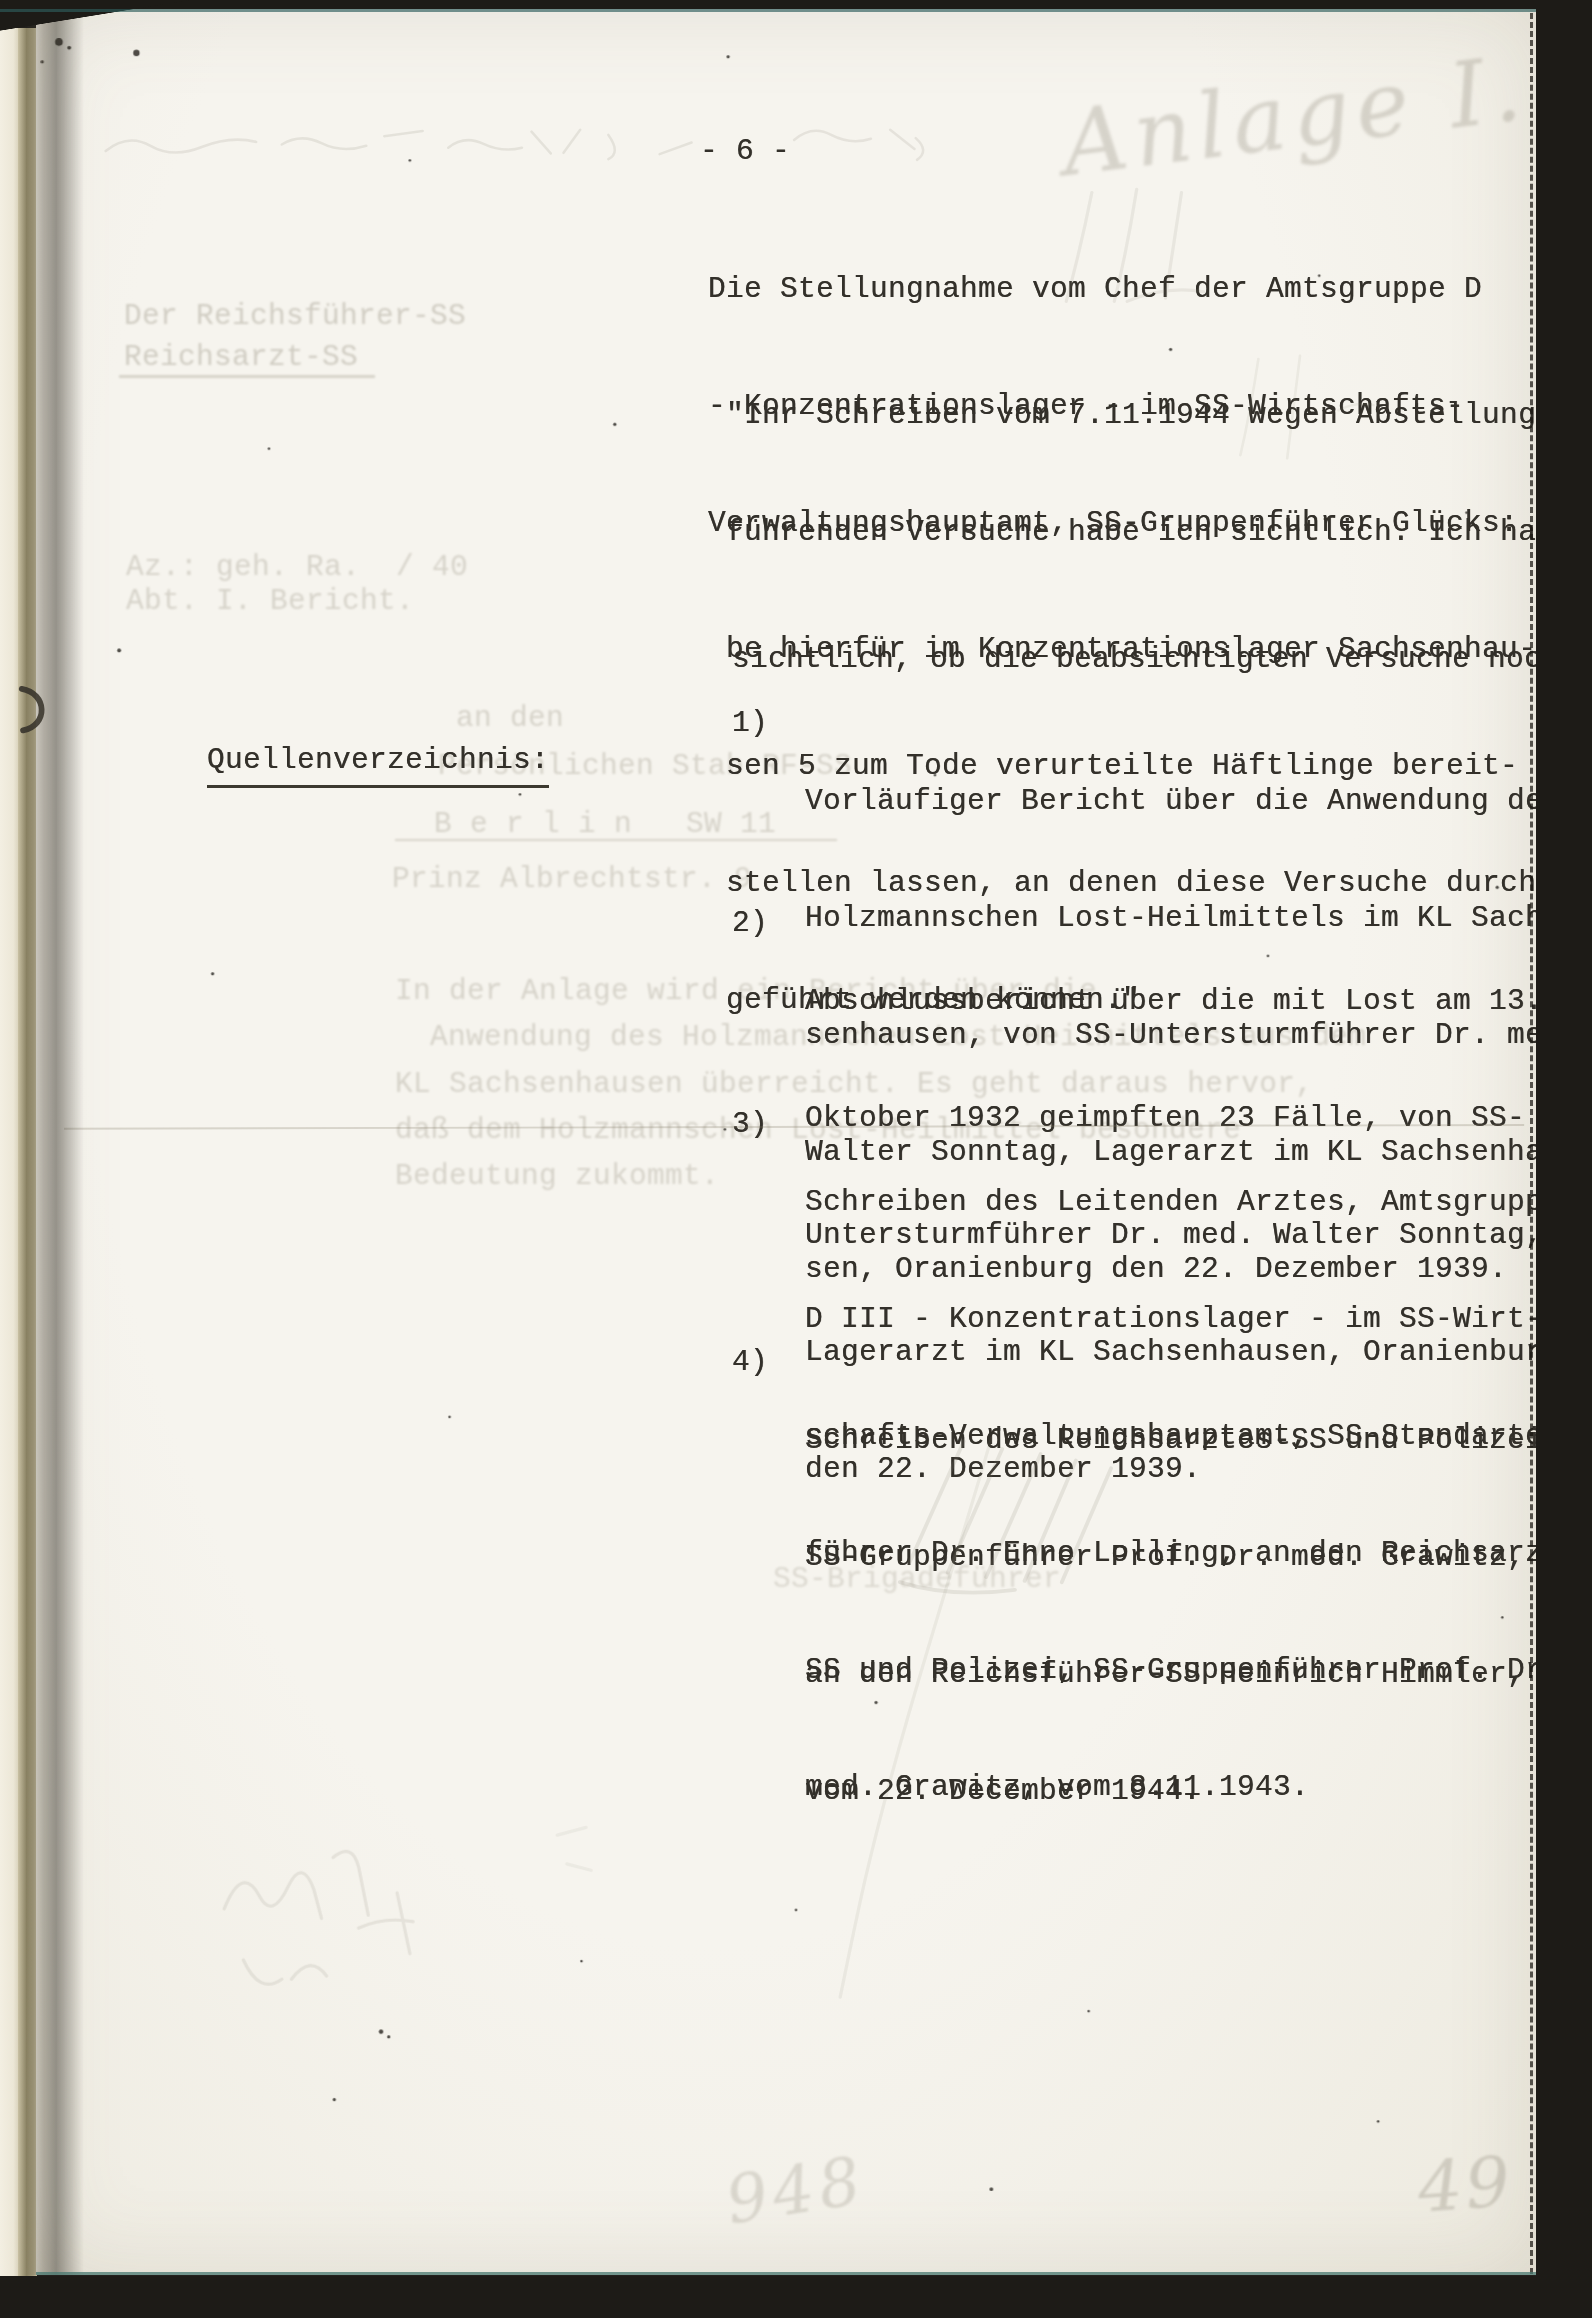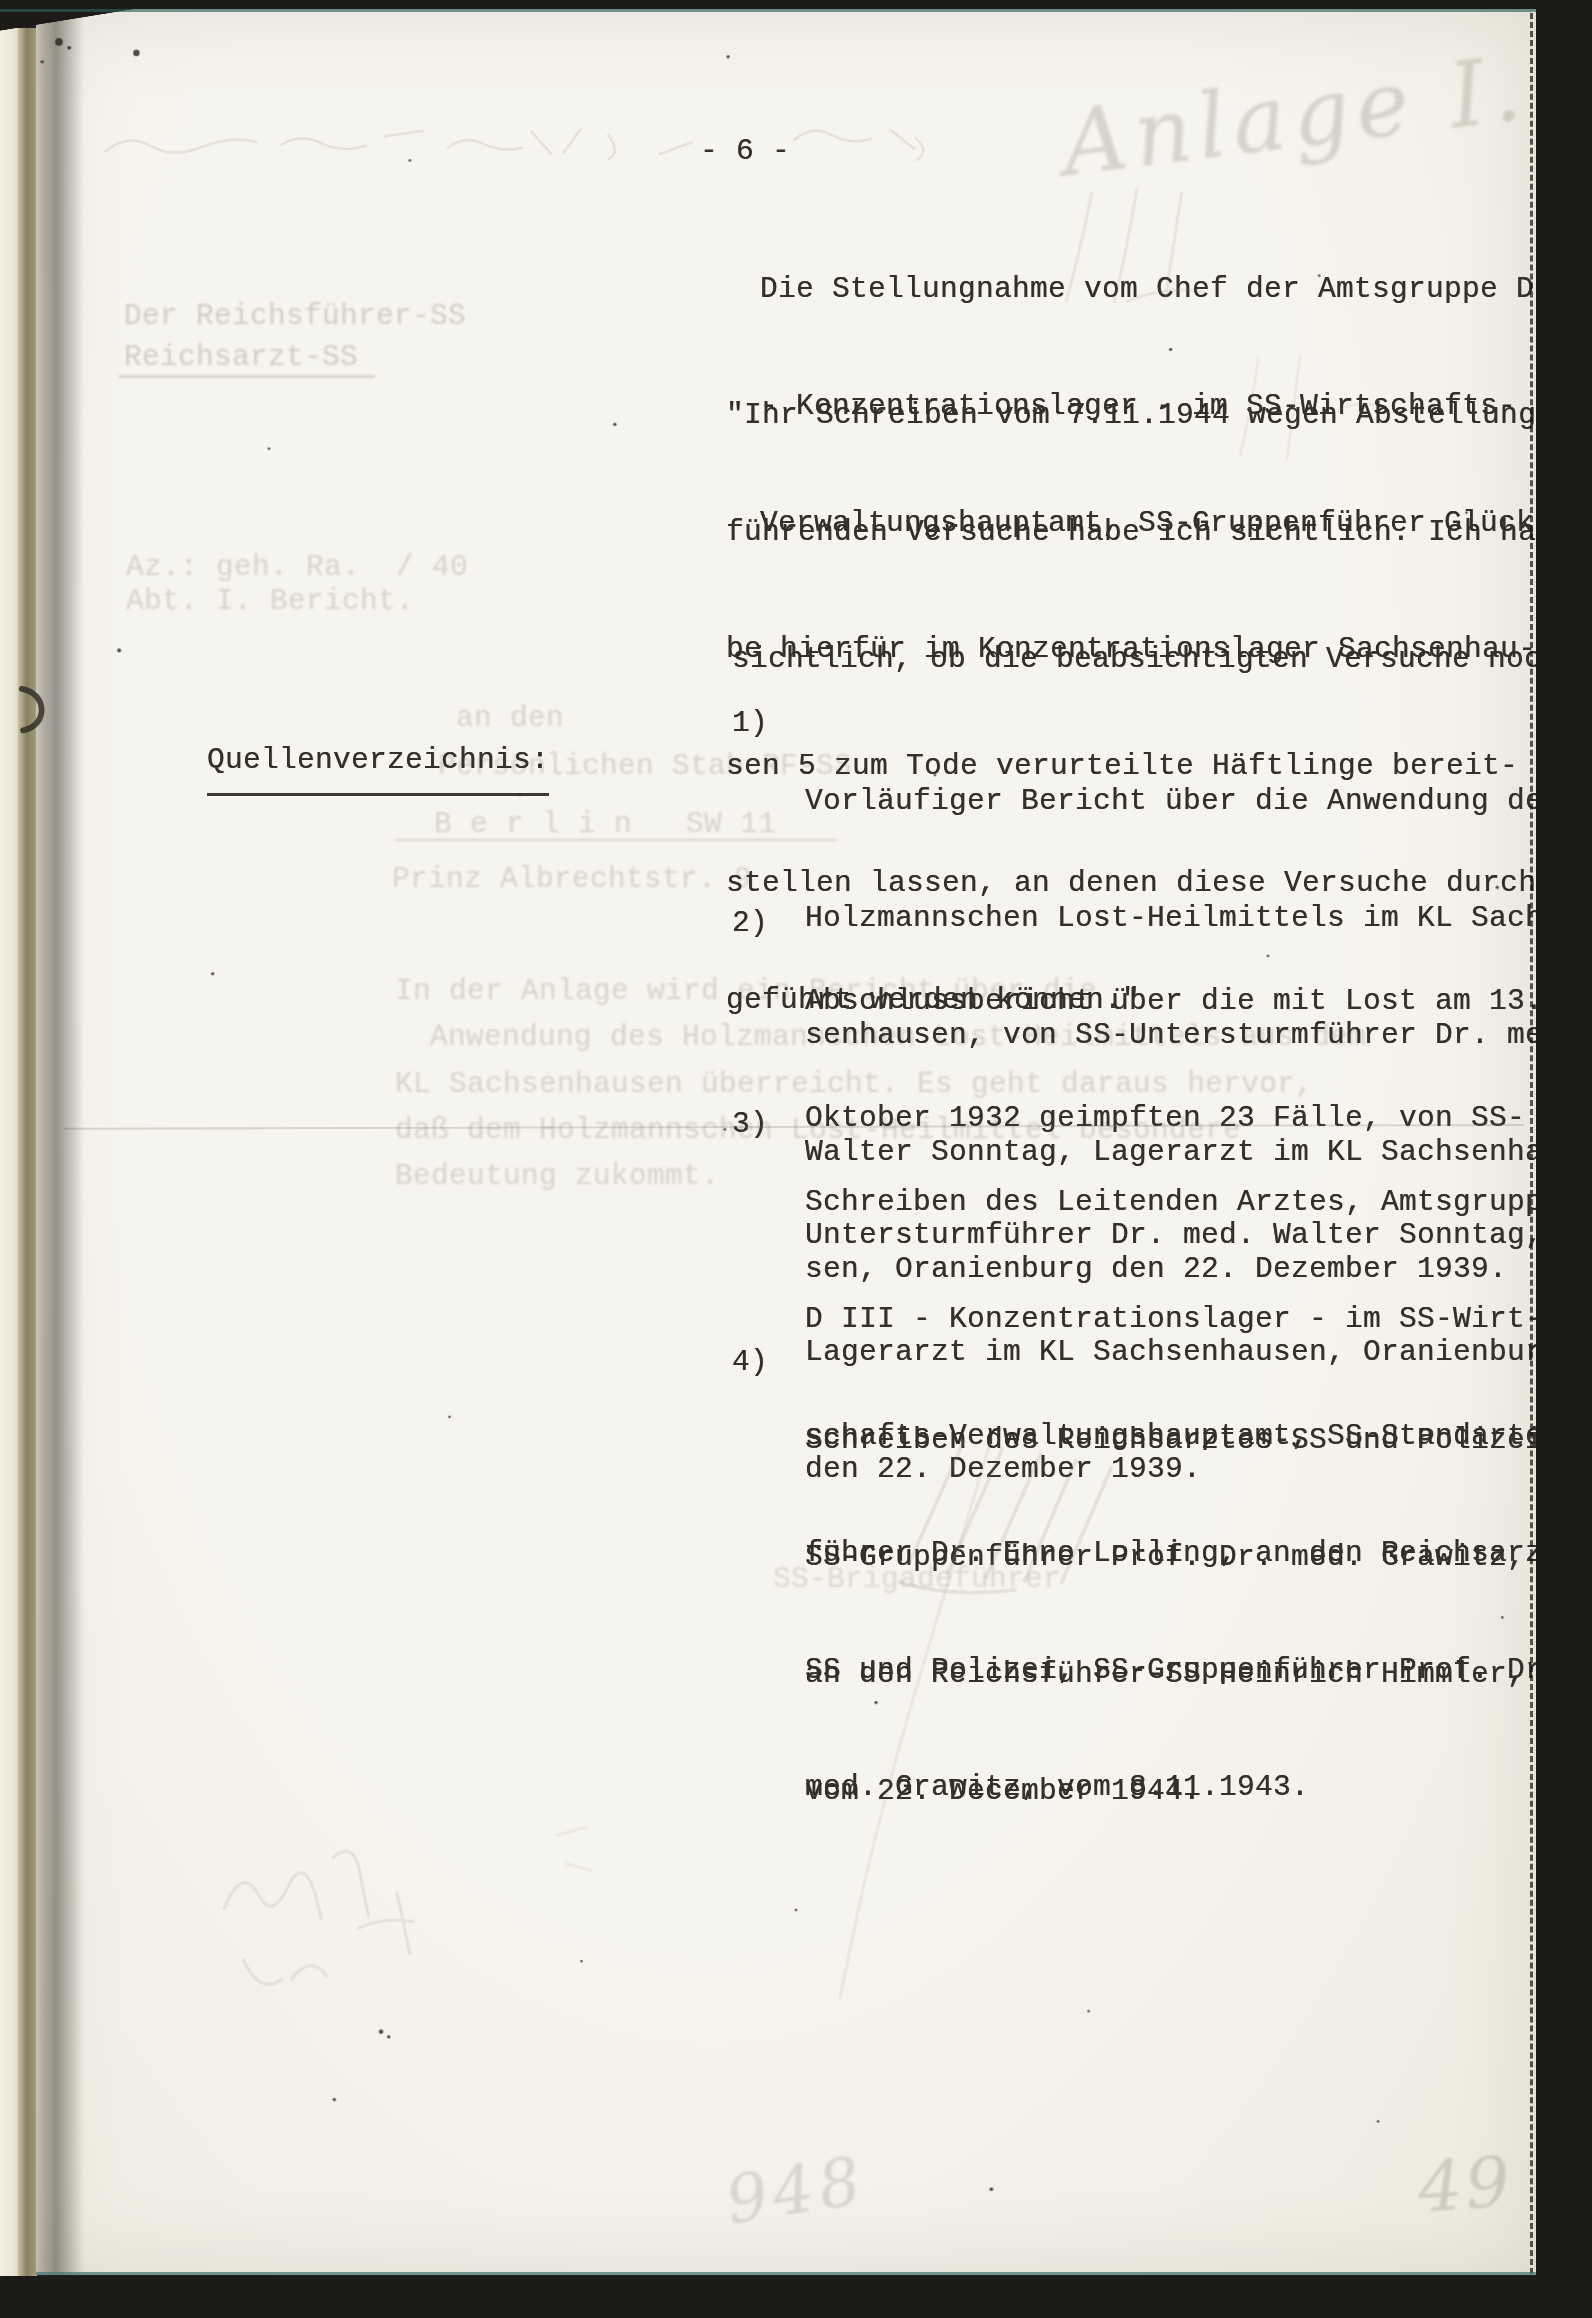--- a/index.html
+++ b/index.html
@@ -40,21 +40,21 @@
   .teal-bottom{position:absolute;left:36px;top:2272px;width:1500px;height:3.2px;background:#4a7a72;opacity:.75;filter:blur(0.6px);z-index:5;}
   .perforation{position:absolute;left:1530px;top:13px;height:2261px;width:0;
     border-left:3.8px dashed rgba(26,23,18,.72);z-index:4;}
 
   
   .typed{
     position:absolute;color:#33302a;font-size:29.5px;line-height:39px;letter-spacing:0.3px;
     white-space:pre;z-index:2;
     text-shadow:0 0 0.6px rgba(51,48,42,.7),0.4px 0.4px 0.4px rgba(51,48,42,.32);
   }
-  .src-label{border-bottom:3.2px solid #3c392f;padding-bottom:16px;}
+  .src-label{border-bottom:3.2px solid #3c392f;padding-bottom:8px;}
   .item{display:flex;}
   .item .num{width:73px;flex:0 0 73px;}
 
   
   .ghost{
     position:absolute;color:#aaa597;font-size:29.5px;line-height:39px;letter-spacing:0.3px;
     white-space:pre;z-index:1;opacity:.42;filter:blur(1.2px);
   }
   .ghost.strong{opacity:.5;}
   .gline{position:absolute;background:#b1ac9e;opacity:.45;filter:blur(1px);z-index:1;}
@@ -102,21 +102,21 @@
     <div class="ghost" style="left:359px;top:1148px;">Bedeutung zukommt.</div>
 
     <div class="ghost" style="left:737px;top:1551px;opacity:.35;">SS-Brigadeführer</div>
 
     <div class="hand anlage">Anlage I.</div>
     <div class="hand n948">948</div>
     <div class="hand n49">49</div>
 
     <div class="typed" style="left:664px;top:123px;">- 6 -</div>
 
-    <div class="typed" style="left:724px;top:183px;">
+    <div class="typed" style="left:672px;top:183px;">
       <div>Die Stellungnahme vom Chef der Amtsgruppe D</div>
       <div>- Konzentrationslager - im SS-Wirtschafts-</div>
       <div>Verwaltungshauptamt, SS-Gruppenführer Glücks:</div>
     </div>
 
     <div class="typed" style="left:690px;top:309px;">
       <div>"Ihr Schreiben vom 7.11.1944 wegen Abstellung</div>
       <div>führenden Versuche habe ich sichtlich. Ich ha-</div>
       <div>be hierfür im Konzentrationslager Sachsenhau-</div>
       <div>sen 5 zum Tode verurteilte Häftlinge bereit-</div>

